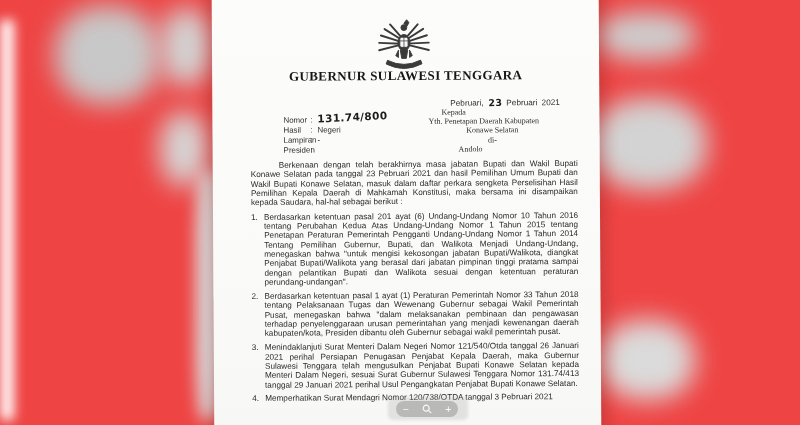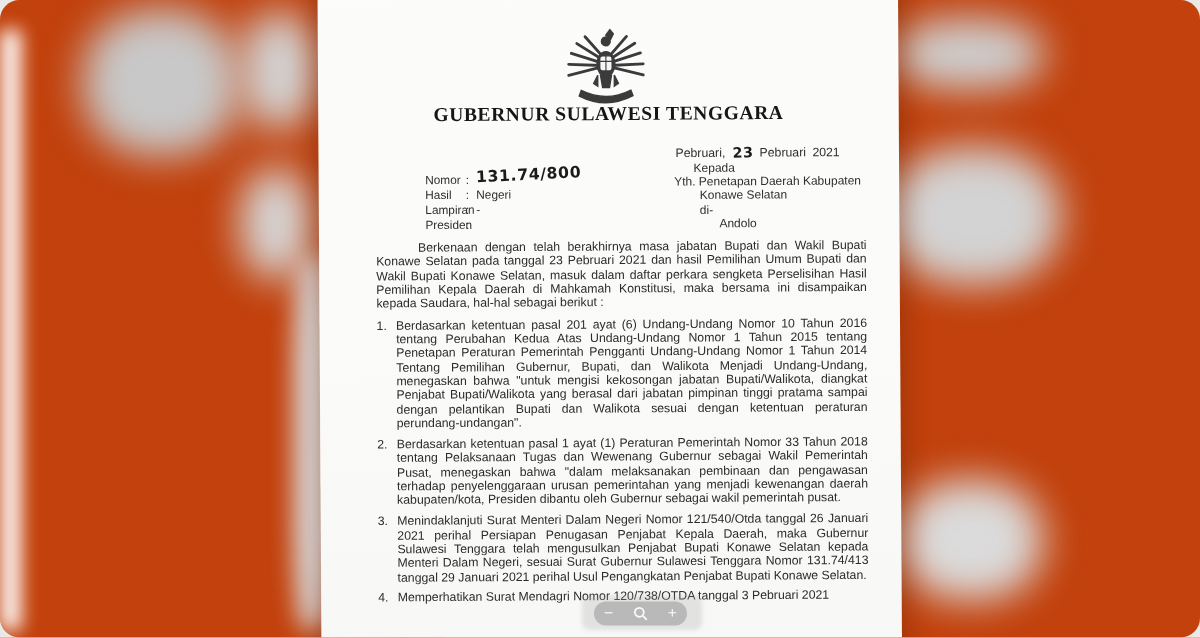--- a/index.html
+++ b/index.html
@@ -1,17 +1,17 @@
 <!DOCTYPE html>
 <html><head>
 <meta charset="utf-8">
 <style>
   html,body{margin:0;padding:0;background:#e9e9e7;}
   .stage{position:relative;width:800px;height:425px;overflow:hidden;
-         background:#c2410c;font-family:"Liberation Sans",sans-serif;border-radius:13px;}
+         background:#ef4444;font-family:"Liberation Sans",sans-serif;}
   
   .blob{position:absolute;filter:blur(13px);border-radius:45%;}
   .b1{left:55px;top:6px;width:105px;height:98px;background:#c8c8c8;}
   .b2{left:160px;top:8px;width:52px;height:78px;background:#d2d2d2;}
   .b3{left:160px;top:112px;width:48px;height:74px;background:#d6d6d6;}
   .b4{left:596px;top:12px;width:100px;height:48px;background:#cecece;}
   .b5{left:592px;top:98px;width:115px;height:92px;background:#d3d3d3;}
   .b6{left:600px;top:320px;width:95px;height:80px;background:#dbdbdb;}
   .b7{left:0px;top:20px;width:14px;height:400px;background:#ffffff;filter:blur(6px);border-radius:0;}
   .b8{left:196px;top:170px;width:24px;height:250px;background:#dcdcdc;filter:blur(8px);border-radius:30%;}
@@ -25,22 +25,22 @@
          background:linear-gradient(180deg,#fcfcfb, #fafaf8 60%, #f7f7f5);
          box-shadow:-7px 0 12px rgba(0,0,0,0.10), 7px 0 14px rgba(0,0,0,0.12);
          transform:rotate(-0.35deg);color:#2e2e2e;}
   .emblem{position:absolute;left:164px;top:42px;width:56px;height:57px;}
   .lh-title{position:absolute;left:0;top:93px;width:100%;text-align:center;
             font-family:"Liberation Serif",serif;font-weight:bold;font-size:13px;
             letter-spacing:0.4px;color:#161616;}
   .dateline{position:absolute;left:238px;top:122px;font-size:8.2px;word-spacing:2px;white-space:nowrap;}
   .hw{display:inline-block;font-family:"DejaVu Sans",sans-serif;font-weight:700;color:#1b1b1b;}
   .hw-day{font-size:9.5px;transform:rotate(-2deg) translateY(0.5px);letter-spacing:0.5px;}
-  .recipient{position:absolute;left:237px;top:133px;font-size:8px;line-height:9.2px;white-space:nowrap;}
-  .ind-a{padding-left:13px;} .ind-b{padding-left:17px;} .ind-c{padding-left:30px;}
+  .recipient{position:absolute;left:216px;top:133px;font-size:8px;line-height:9.2px;white-space:nowrap;font-family:Liberation Serif, serif;}
+  .ind-a{padding-left:13px;} .ind-b{padding-left:17px;text-align:center;} .ind-c{padding-left:30px;}
   .meta{position:absolute;left:39px;top:140px;font-size:7.9px;line-height:9.9px;}
   .meta-row{display:flex;white-space:nowrap;}
   .meta-label{width:27px;margin-left:32px;} .meta-colon{width:7px;text-align:left;}
   .hw-number{font-size:10.5px;transform:rotate(-2.5deg) translateY(-2.5px);letter-spacing:0.4px;}
   .body{position:absolute;left:38px;top:185px;width:327px;font-size:8.2px;line-height:9.35px;
         text-align:justify;color:#2b2b2b;}
   .opening{margin:0 0 5px 0;text-indent:28px;}
   .item{display:flex;margin-bottom:4.5px;}
   .item-num{width:13px;flex:none;}
   .item-txt{flex:1;text-align:justify;}

